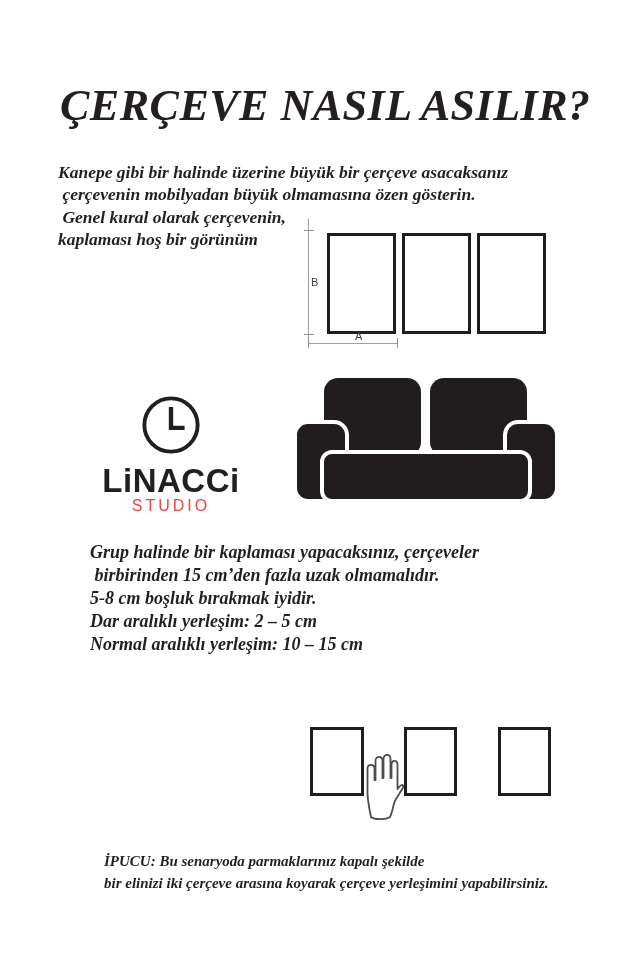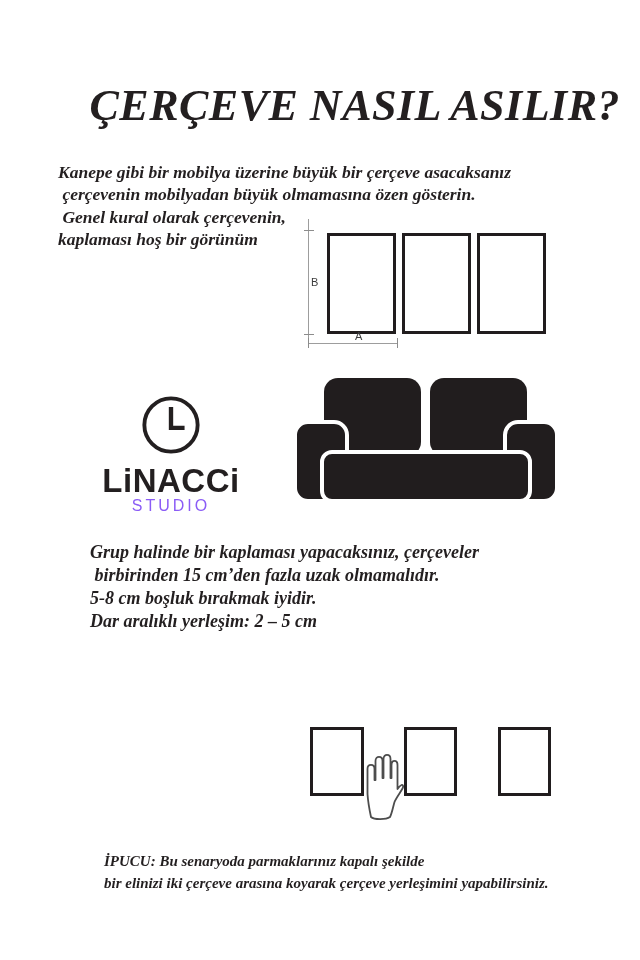--- a/index.html
+++ b/index.html
@@ -10,21 +10,21 @@
     height: 960px;
     background: #ffffff;
     font-family: "Liberation Serif", serif;
     color: #231f20;
     overflow: hidden;
   }
   .page-title {
     position: absolute;
     left: 60px; top: 80px;
     width: 560px;
-    text-align: right;
+    text-align: left;
     font-size: 44px;
     font-style: italic;
     font-weight: 700;
     letter-spacing: 0.5px;
     white-space: nowrap;
   }
   .body-text { position: absolute; font-style: italic; font-weight: 700; }
   .body-text .line { white-space: pre; }
   .intro-text { left: 58px; top: 161px; font-size: 17.5px; line-height: 22.4px; }
   .spacing-text { left: 90px; top: 541px; font-size: 18px; line-height: 23px; }
@@ -56,39 +56,39 @@
     font-weight: 700;
     letter-spacing: 0.5px;
     color: #231f20;
     line-height: 1;
   }
   .logo-subtitle {
     font-family: "Liberation Sans", sans-serif;
     font-size: 16px;
     font-weight: 400;
     letter-spacing: 3px;
-    color: #8b5cf6;
+    color: #ef4444;
     line-height: 1;
     margin-top: 1px;
   }
 
   .sofa-illustration { position: absolute; left: 293px; top: 377px; }
 
   
   .hand-illustration { position: absolute; left: 361px; top: 749px; }
 </style>
 </head>
 <body>
 
 <div class="page">
 
   <h1 class="page-title">ÇERÇEVE NASIL ASILIR?</h1>
 
   <div class="body-text intro-text">
-    <div class="line">Kanepe gibi bir mobilya üzerine büyük bir çerçeve asacaksanız</div>
+    <div class="line">Kanepe gibi bir halinde üzerine büyük bir çerçeve asacaksanız</div>
     <div class="line"> çerçevenin mobilyadan büyük olmamasına özen gösterin.</div>
     <div class="line"> Genel kural olarak çerçevenin,</div>
     <div class="line">kaplaması hoş bir görünüm</div>
   </div>
 
   <div>
     <div class="frame-rect" style="left:327px; top:233px; width:69px; height:101px;"></div>
     <div class="frame-rect" style="left:402px; top:233px; width:69px; height:101px;"></div>
     <div class="frame-rect" style="left:477px; top:233px; width:69px; height:101px;"></div>
 
@@ -118,20 +118,21 @@
     <rect x="2" y="45" width="52" height="79" rx="13" fill="#211d1e" stroke="#ffffff" stroke-width="4"></rect>
     <rect x="212" y="45" width="52" height="79" rx="13" fill="#211d1e" stroke="#ffffff" stroke-width="4"></rect>
     <rect x="29" y="75" width="208" height="49" rx="10" fill="#211d1e" stroke="#ffffff" stroke-width="4"></rect>
   </svg>
 
   <div class="body-text spacing-text">
     <div class="line">Grup halinde bir kaplaması yapacaksınız, çerçeveler</div>
     <div class="line"> birbirinden 15 cm’den fazla uzak olmamalıdır.</div>
     <div class="line">5-8 cm boşluk bırakmak iyidir.</div>
     <div class="line">Dar aralıklı yerleşim: 2 – 5 cm</div>
+    <div class="line">Normal aralıklı yerleşim: 10 – 15 cm</div>
   </div>
 
   <div>
     <div class="frame-rect" style="left:310px; top:727px; width:54px; height:69px;"></div>
     <div class="frame-rect" style="left:404px; top:727px; width:53px; height:69px;"></div>
     <div class="frame-rect" style="left:498px; top:727px; width:53px; height:69px;"></div>
 
     <svg class="hand-illustration" width="44" height="72" viewBox="0 0 44 72">
       <path d="M 10,68
                C 8.5,61 7,53 6.5,45

